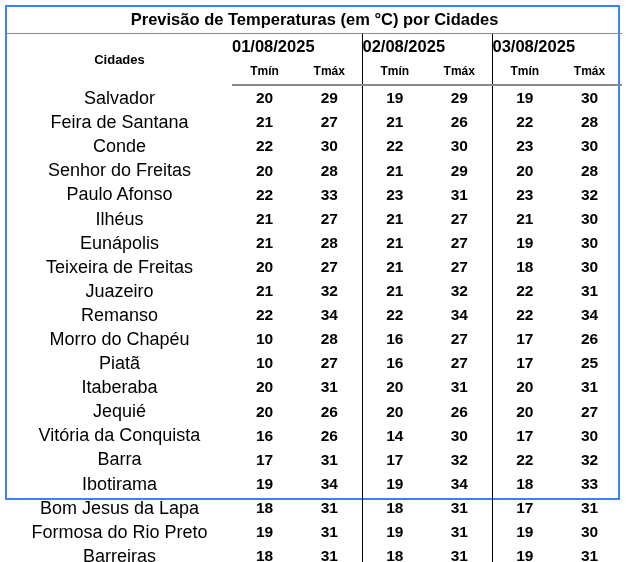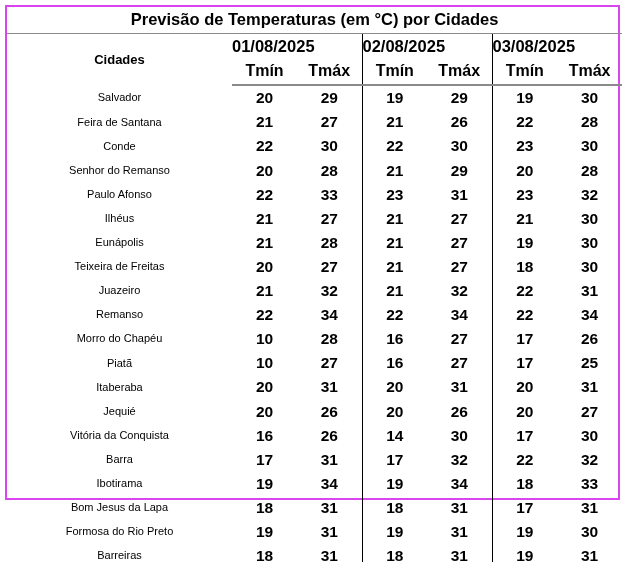--- a/index.html
+++ b/index.html
@@ -15,21 +15,21 @@
     overflow: hidden;
   }
 
   #table-wrap {
     position: absolute;
     left: 5px;
     top: 5px;
     width: 615px;
     height: 495px;
     box-sizing: border-box;
-    border: 2px solid #d946ef;
+    border: 2px solid #3b82f6;
   }
 
   table.forecast {
     border-collapse: collapse;
     table-layout: fixed;
     width: 100%;
     height: 100%;
   }
 
   table.forecast col.c-city  { width: 225px; }
@@ -62,21 +62,21 @@
     font-size: 16.5px;
     height: 23px;
     padding: 1px 0 0 0;
     line-height: 1;
     white-space: nowrap;
   }
 
   .sub-cell {
     text-align: center;
     font-weight: bold;
-    font-size: 16px;
+    font-size: 12px;
     height: 23px;
     padding: 1px 0 2px 0;
     line-height: 1;
     white-space: nowrap;
   }
 
   
   .grp-left  { border-left: 1px solid #000000; }
 
   
@@ -84,21 +84,21 @@
 
   
   tbody td {
     padding: 0;
     line-height: 1;
     height: 24.1px;
   }
 
   td.city {
     text-align: center;
-    font-size: 11px;
+    font-size: 18px;
     font-weight: normal;
     white-space: nowrap;
   }
 
   td.num {
     text-align: center;
     font-size: 15.5px;
     font-weight: bold;
   }
 </style>
@@ -157,21 +157,21 @@
         <tr>
           <td class="city">Conde</td>
           <td class="num">22</td>
           <td class="num">30</td>
           <td class="num grp-left">22</td>
           <td class="num">30</td>
           <td class="num grp-left">23</td>
           <td class="num">30</td>
         </tr>
         <tr>
-          <td class="city">Senhor do Remanso</td>
+          <td class="city">Senhor do Freitas</td>
           <td class="num">20</td>
           <td class="num">28</td>
           <td class="num grp-left">21</td>
           <td class="num">29</td>
           <td class="num grp-left">20</td>
           <td class="num">28</td>
         </tr>
         <tr>
           <td class="city">Paulo Afonso</td>
           <td class="num">22</td>

